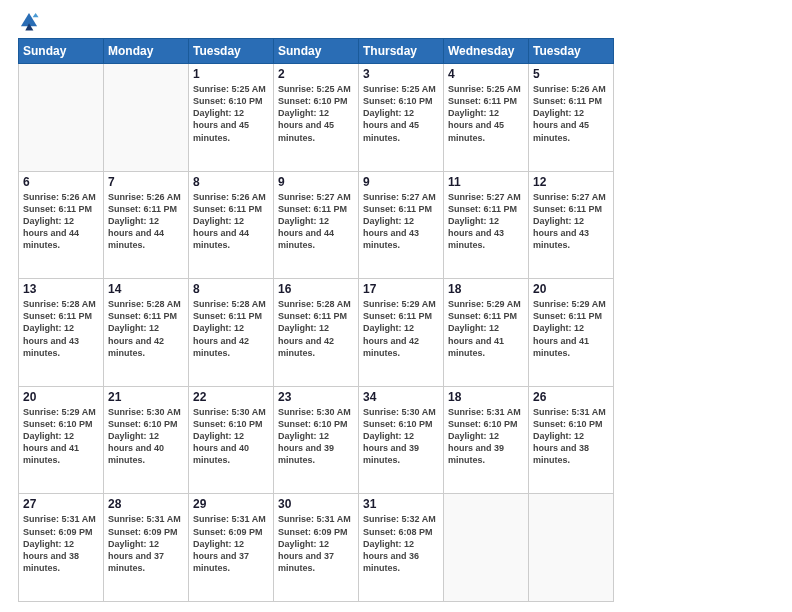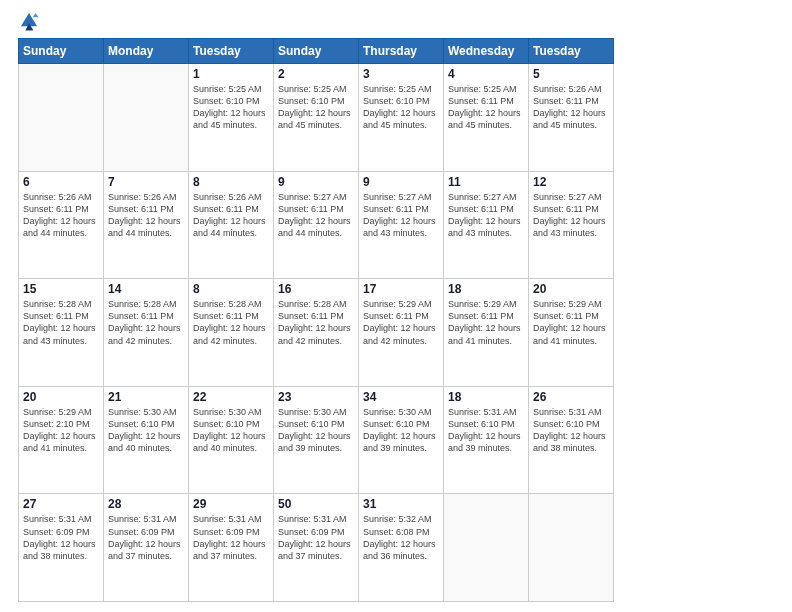--- a/index.html
+++ b/index.html
@@ -93,20 +93,21 @@
       font-size: 12px;
       font-weight: bold;
       color: #1a1a2e;
       display: block;
       margin-bottom: 2px;
     }
     .day-info {
       font-size: 9px;
       color: #444;
       line-height: 1.35;
+      font-weight: bold;
     }
     tr.week-row td {
       height: 88px;
     }
   </style>
 </head>
 <body>
 
 <div class="page">
   <div class="header">
@@ -213,21 +214,21 @@
           </td>
           <td>
             <span class="day-number">12</span>
             <div class="day-info">Sunrise: 5:27 AM
 Sunset: 6:11 PM
 Daylight: 12 hours and 43 minutes.</div>
           </td>
         </tr>
         <tr class="week-row">
           <td>
-            <span class="day-number">15</span>
+            <span class="day-number">13</span>
             <div class="day-info">Sunrise: 5:28 AM
 Sunset: 6:11 PM
 Daylight: 12 hours and 43 minutes.</div>
           </td>
           <td>
             <span class="day-number">14</span>
             <div class="day-info">Sunrise: 5:28 AM
 Sunset: 6:11 PM
 Daylight: 12 hours and 42 minutes.</div>
           </td>
@@ -259,21 +260,21 @@
             <span class="day-number">20</span>
             <div class="day-info">Sunrise: 5:29 AM
 Sunset: 6:11 PM
 Daylight: 12 hours and 41 minutes.</div>
           </td>
         </tr>
         <tr class="week-row">
           <td>
             <span class="day-number">20</span>
             <div class="day-info">Sunrise: 5:29 AM
-Sunset: 2:10 PM
+Sunset: 6:10 PM
 Daylight: 12 hours and 41 minutes.</div>
           </td>
           <td>
             <span class="day-number">21</span>
             <div class="day-info">Sunrise: 5:30 AM
 Sunset: 6:10 PM
 Daylight: 12 hours and 40 minutes.</div>
           </td>
           <td>
             <span class="day-number">22</span>
@@ -319,21 +320,21 @@
 Sunset: 6:09 PM
 Daylight: 12 hours and 37 minutes.</div>
           </td>
           <td>
             <span class="day-number">29</span>
             <div class="day-info">Sunrise: 5:31 AM
 Sunset: 6:09 PM
 Daylight: 12 hours and 37 minutes.</div>
           </td>
           <td>
-            <span class="day-number">50</span>
+            <span class="day-number">30</span>
             <div class="day-info">Sunrise: 5:31 AM
 Sunset: 6:09 PM
 Daylight: 12 hours and 37 minutes.</div>
           </td>
           <td>
             <span class="day-number">31</span>
             <div class="day-info">Sunrise: 5:32 AM
 Sunset: 6:08 PM
 Daylight: 12 hours and 36 minutes.</div>
           </td>

